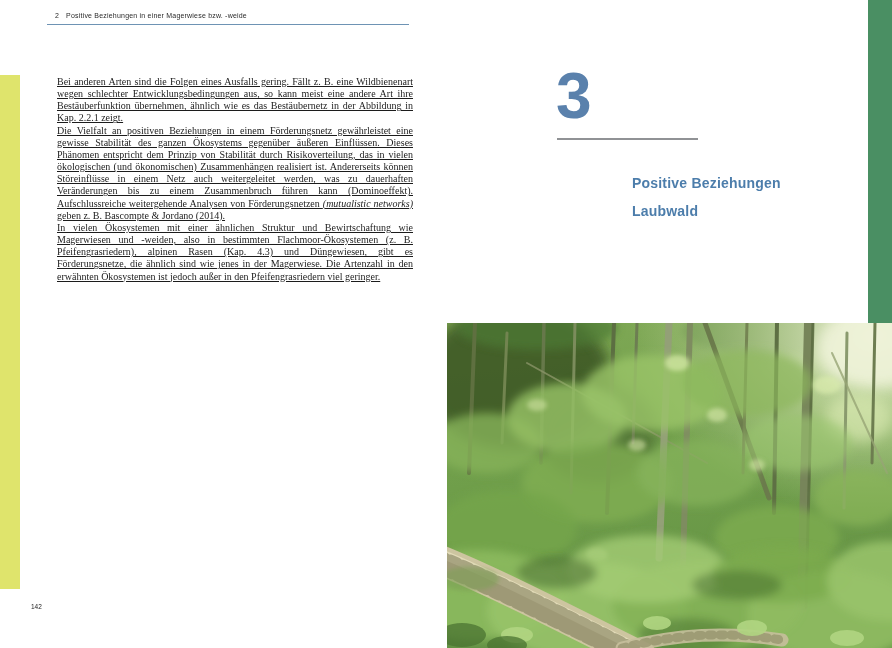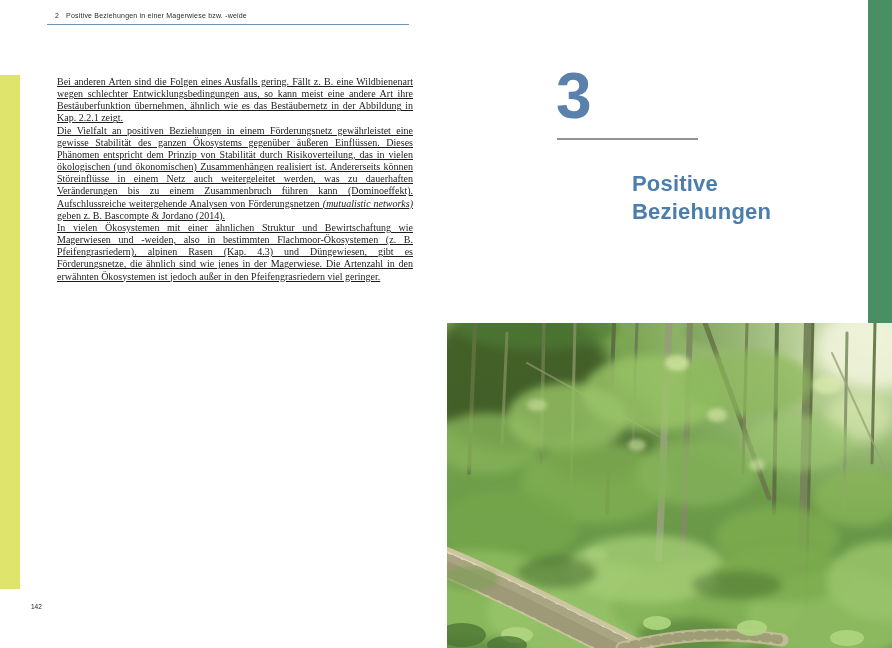--- a/index.html
+++ b/index.html
@@ -32,21 +32,21 @@
   
   .chapter-number{
     position:absolute;left:556px;top:64px;
     font-family:"Liberation Sans",sans-serif;font-weight:bold;
     font-size:64px;line-height:1;color:#5a81ac;letter-spacing:1px;
   }
   .chapter-rule{position:absolute;left:557px;top:138px;width:141px;height:2px;background:#909295;}
   .chapter-title{
     position:absolute;left:632px;top:170px;width:230px;
     font-family:"Liberation Sans",sans-serif;font-weight:bold;
-    font-size:22px;line-height:27.5px;color:#4c7dab;letter-spacing:.2px;
+    font-size:14px;line-height:27.5px;color:#4c7dab;letter-spacing:.2px;
   }
   .photo{
     position:absolute;left:447px;top:323px;width:445px;height:325px;overflow:hidden;
   }
   .photo svg{display:block;}
 </style>
 </head>
 <body>
 
 <div class="stripe-left"></div>
@@ -64,20 +64,21 @@
   </div>
 
   <div class="page-number">142</div>
 </div>
 
 <div>
   <div class="chapter-number">3</div>
   <div class="chapter-rule"></div>
   <div class="chapter-title">
     <div>Positive Beziehungen</div>
+    <div>Laubwald</div>
   </div>
 
   <div class="photo" role="img" aria-label="Naturnaher Laubwald mit schlanken Baumstämmen, dichtem grünem Unterwuchs und liegendem Totholzstamm im Vordergrund">
     <svg width="445" height="325" viewBox="0 0 445 325" xmlns="http://www.w3.org/2000/svg">
       <defs>
         <linearGradient id="bgGrad" x1="0" y1="0" x2="0.15" y2="1">
           <stop offset="0" stop-color="#7fa855"></stop>
           <stop offset="0.5" stop-color="#6f9e4a"></stop>
           <stop offset="1" stop-color="#649245"></stop>
         </linearGradient>

